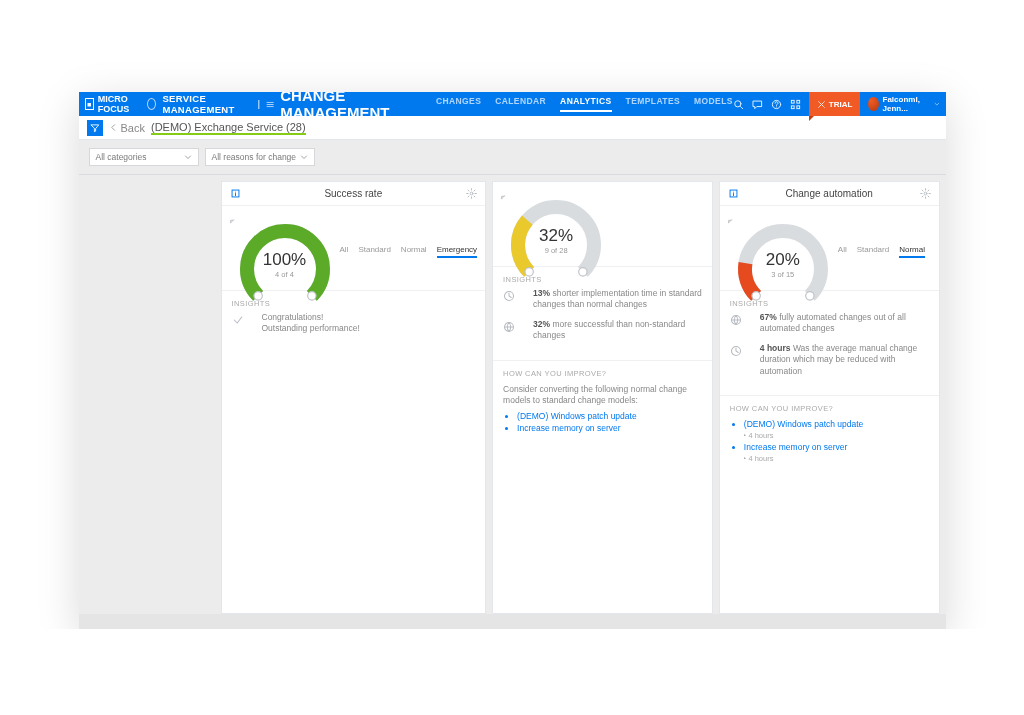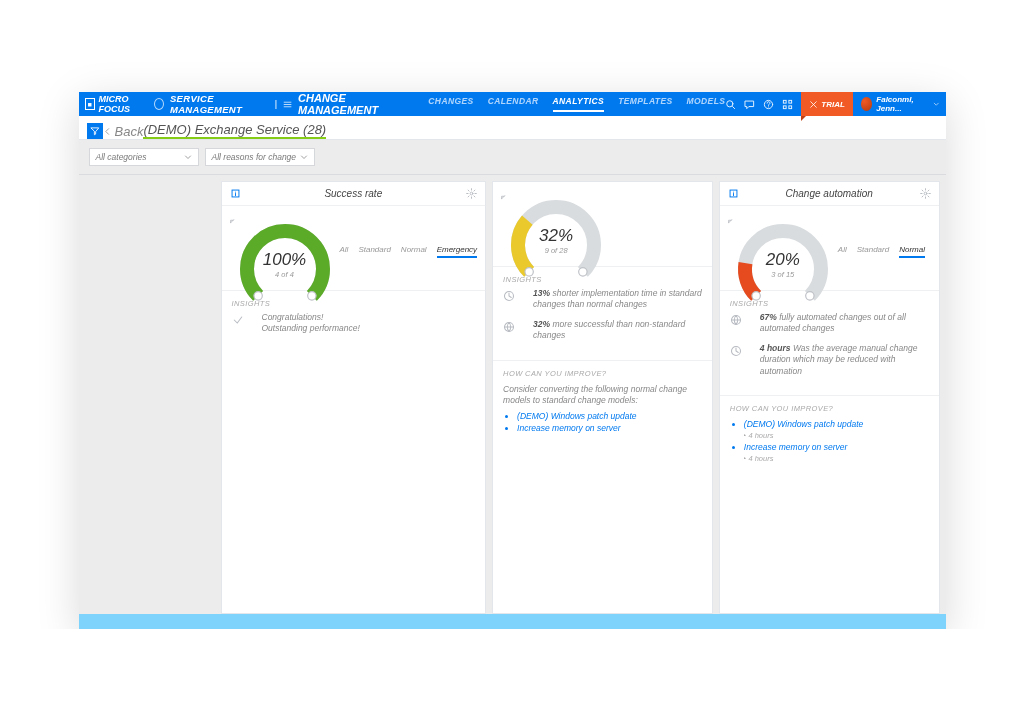--- a/index.html
+++ b/index.html
@@ -1,39 +1,39 @@
 <!DOCTYPE html>
 <html><head>
 <meta charset="utf-8">
 <style>
   * { box-sizing: border-box; margin: 0; padding: 0; font-family: -apple-system, BlinkMacSystemFont, "Segoe UI", Arial, sans-serif; }
   body { background: #fff; display: flex; justify-content: center; align-items: flex-start; padding-top: 92px; }
-  .frame { width: 867px; height: 537px; box-shadow: 0 10px 40px rgba(0,0,0,.15); overflow: hidden; background: #7dd3fc; font-style: italic; }
+  .frame { width: 867px; height: 537px; box-shadow: 0 10px 40px rgba(0,0,0,.15); overflow: hidden; background: #e5e5e5; }
 
   
   .nav { background: #0079ef; height: 24px; display: flex; align-items: center; color: #fff; font-size: 9px; font-weight: 600; padding: 0 6px; }
   .nav .brand { display: flex; align-items: center; gap: 4px; }
   .nav .brand-badge { width: 12px; height: 12px; border: 1px solid #fff; display: flex; align-items: center; justify-content: center; font-size: 7px; }
   .nav .brand-icon2 { width: 12px; height: 12px; border: 1px solid rgba(255,255,255,.7); border-radius: 50%; }
   .nav .app { letter-spacing: .3px; margin-left: 6px; font-size: 9.5px; }
   .nav .sep { margin: 0 6px; opacity: .7; }
-  .nav .module { font-size: 11px; }
+  .nav .module { font-size: 15px; }
   .nav .tabs { display: flex; gap: 14px; margin-left: 22px; }
   .nav .tab { font-size: 8.5px; opacity: .85; color: #cfe6ff; padding-bottom: 4px; cursor: pointer; letter-spacing: .4px; }
   .nav .tab.active { color: #fff; border-bottom: 2px solid #fff; opacity: 1; }
   .nav .spacer { flex: 1; }
   .nav .icons { display: flex; gap: 8px; align-items: center; }
   .nav .icon { width: 11px; height: 11px; opacity: .9; }
   .nav .trial { background: #f15a24; height: 24px; display: flex; align-items: center; padding: 0 8px; margin-left: 8px; position: relative; font-size: 8px; gap: 3px; }
   .nav .trial::after { content: ""; position: absolute; bottom: -5px; left: 0; width: 0; height: 0; border-top: 5px solid #c24015; border-right: 5px solid transparent; }
   .nav .user { display: flex; align-items: center; gap: 4px; margin-left: 8px; font-size: 8px; }
   .nav .avatar { width: 14px; height: 14px; border-radius: 50%; background: radial-gradient(circle at 30% 30%, #f15a24, #b33a10); }
 
   
-  .crumb { height: 24px; background: #fff; border-bottom: 1px solid #e3e6ea; display: flex; align-items: flex-end; padding: 0 8px; font-size: 13px; color: #555; }
+  .crumb { height: 24px; background: #fff; border-bottom: 1px solid #e3e6ea; display: flex; align-items: center; padding: 0 8px; font-size: 11px; color: #555; gap: 6px; }
   .crumb .filter-btn { width: 16px; height: 16px; background: #0079ef; display: flex; align-items: center; justify-content: center; }
   .crumb .back { color: #888; display: flex; align-items: center; gap: 3px; }
   .crumb .title { color: #555; border-bottom: 2px solid #84cc16; padding-bottom: 0; }
 
   
   .filters { background: #ececed; border-bottom: 1px solid #d9dbdf; display: flex; }
   .filters .col1 { width: 142px; padding: 8px 10px; border-right: 1px solid #d9dbdf; }
   .filters .col2 { flex: 1; padding: 8px 10px; }
   .filters .heading { font-size: 8.5px; color: #888; display: flex; align-items: center; gap: 5px; margin-bottom: 6px; }
   .filters .select { background: #fff; border: 1px solid #d5d7db; height: 18px; font-size: 8.5px; color: #7a7a7a; display: flex; align-items: center; justify-content: space-between; padding: 0 6px; }

